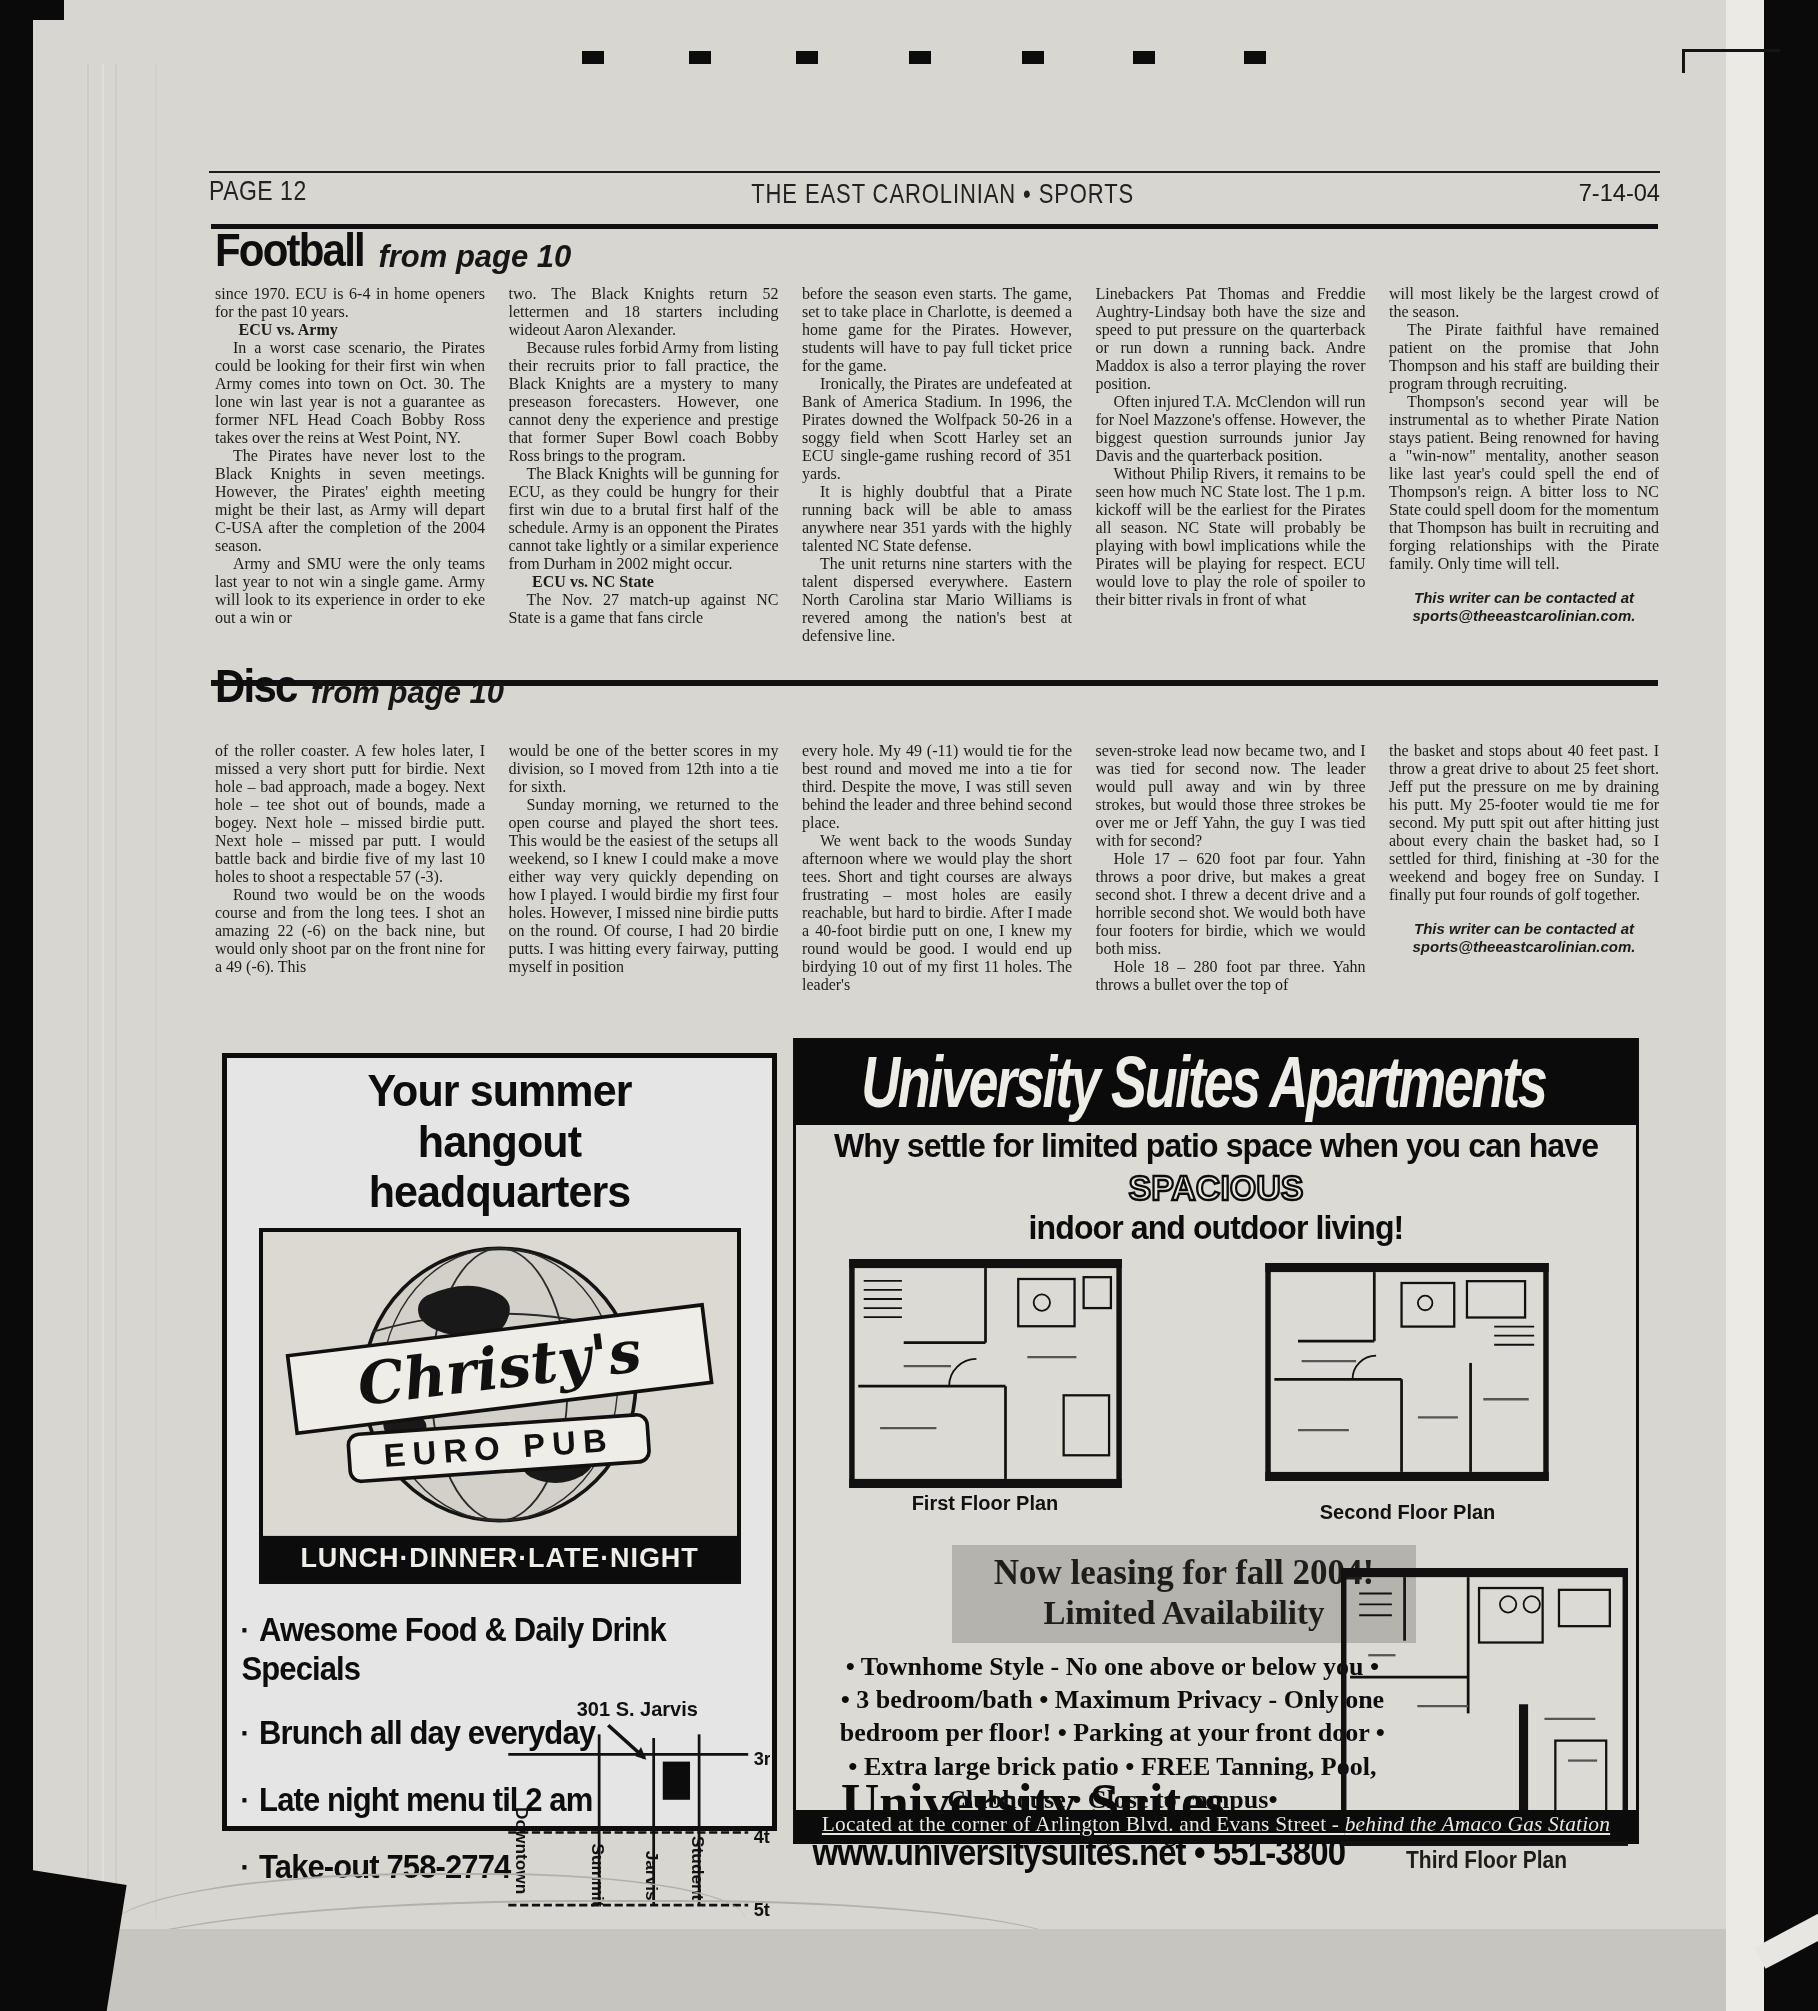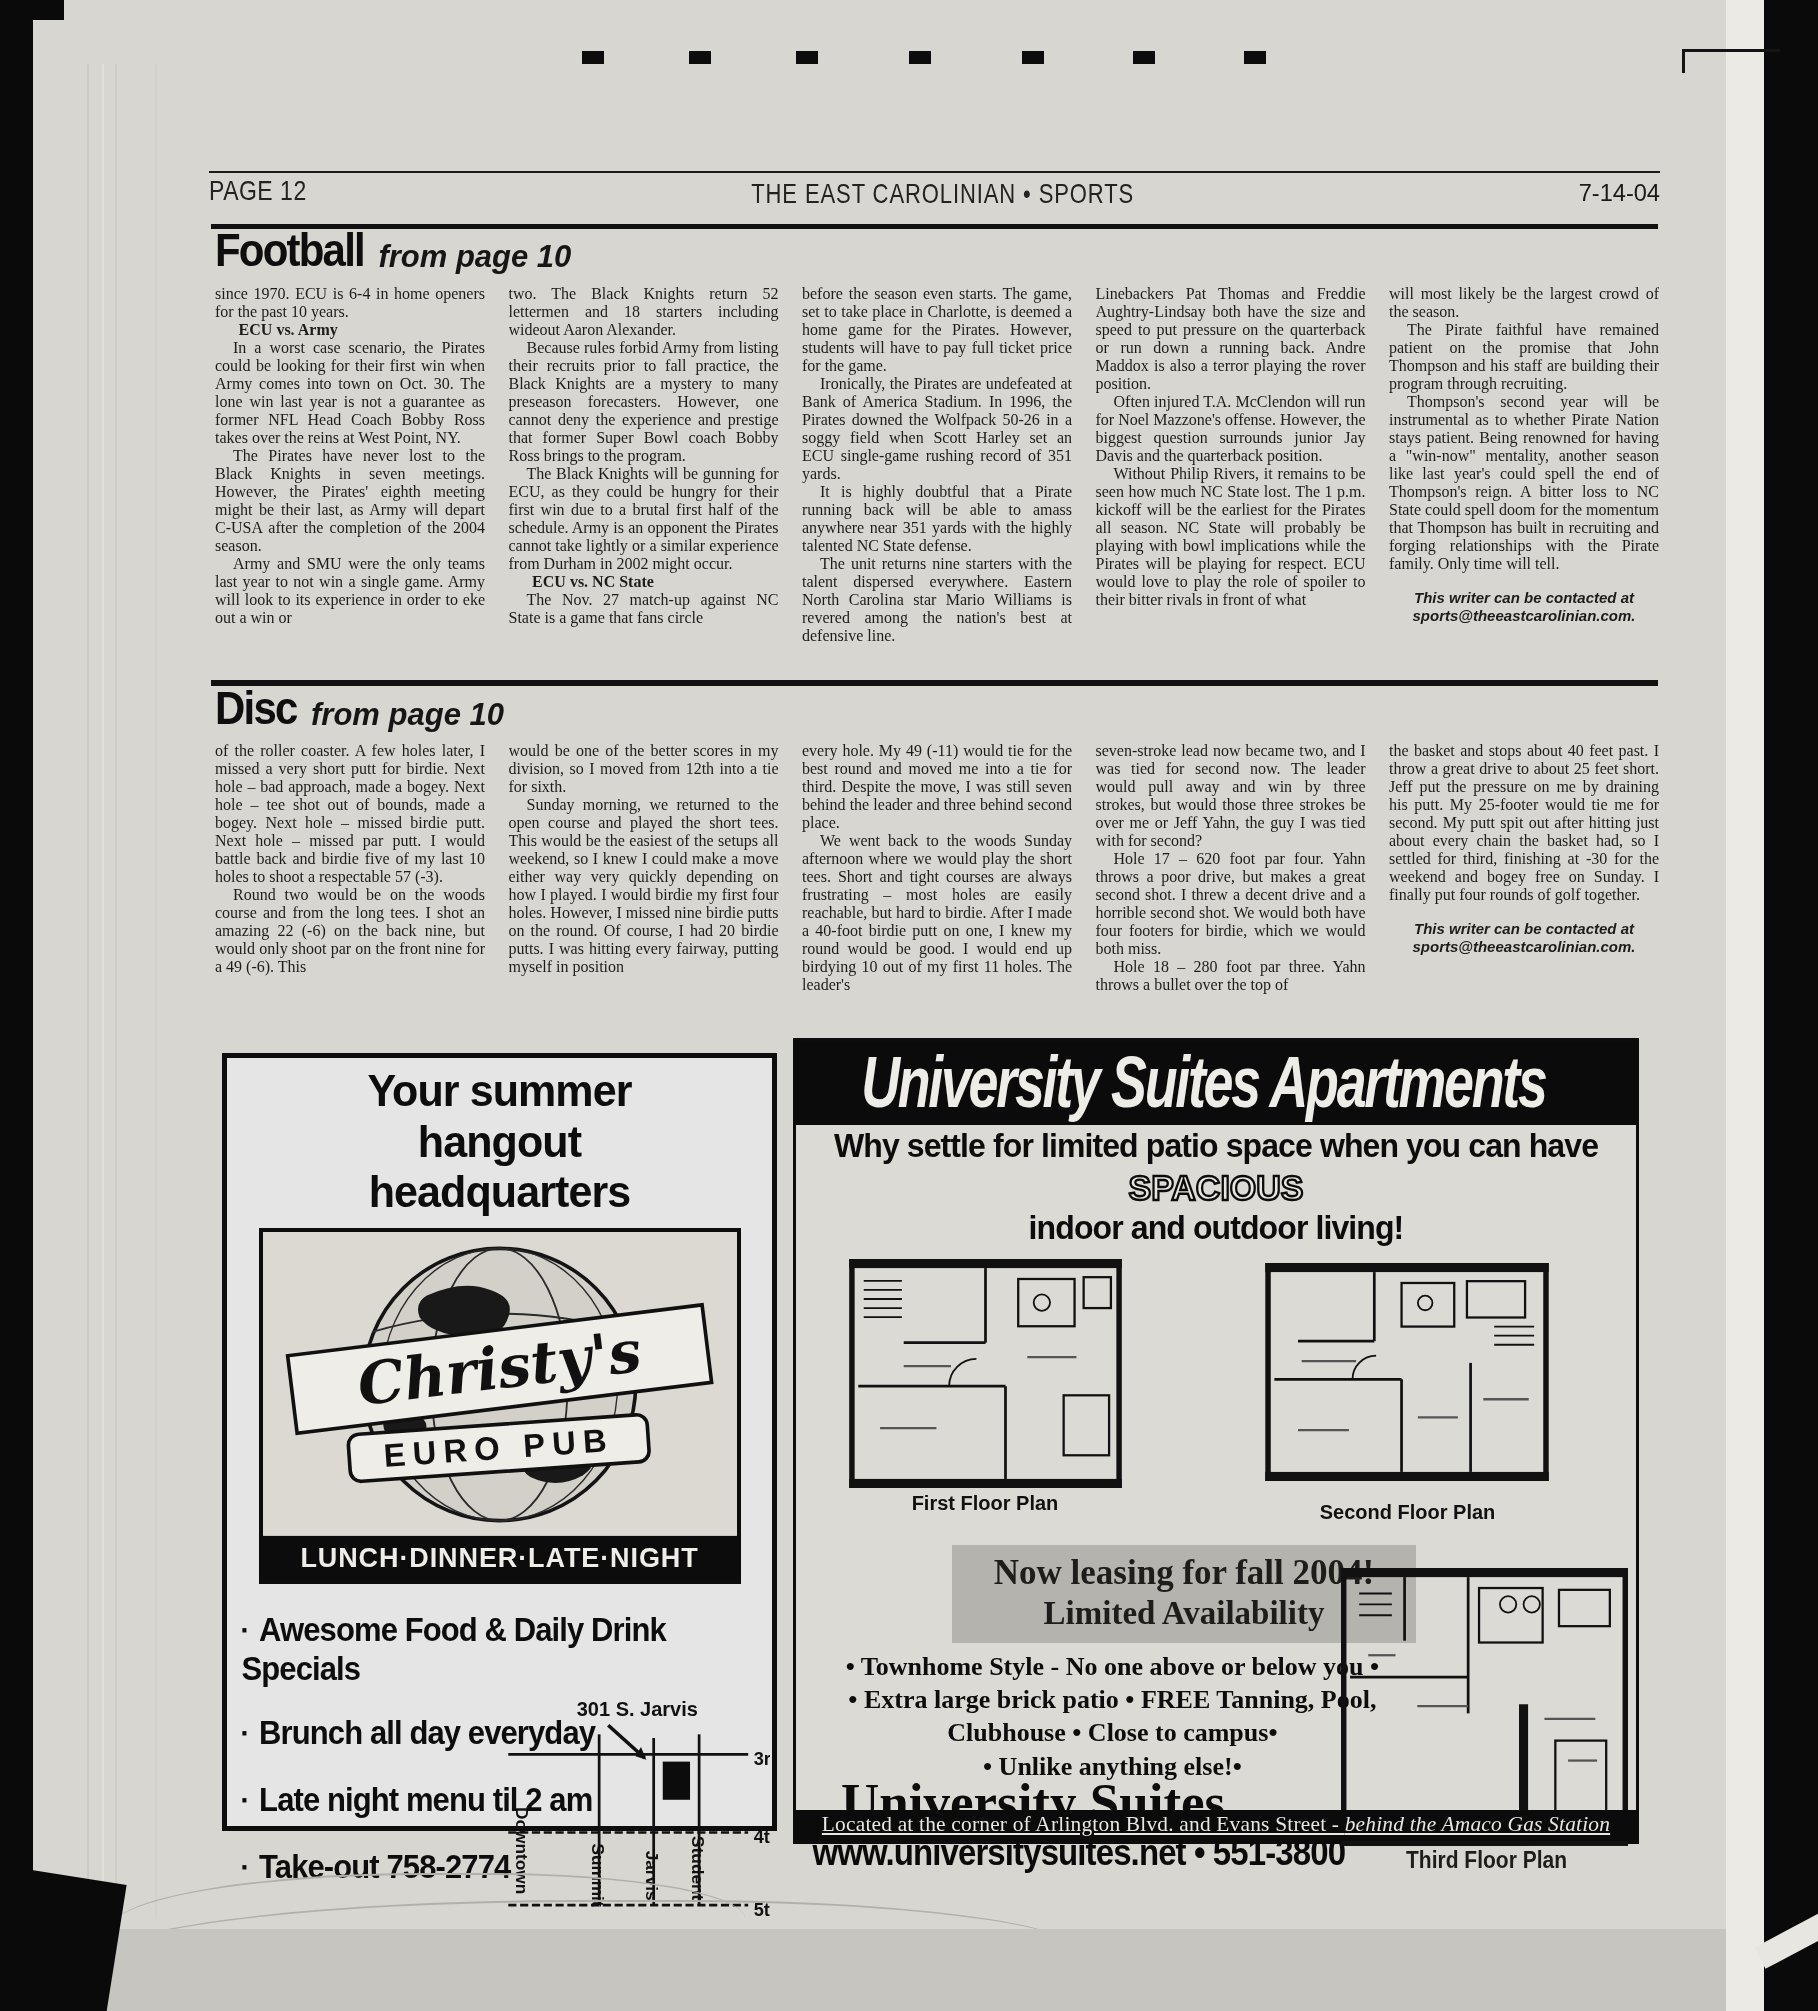--- a/index.html
+++ b/index.html
@@ -152,21 +152,21 @@
     <div class="col">
         <p class="para s-c">will most likely be the largest crowd of the season.</p>
         <p class="para s-i">The Pirate faithful have remained patient on the promise that John Thompson and his staff are building their program through recruiting.</p>
         <p class="para s-i">Thompson's second year will be instrumental as to whether Pirate Nation stays patient. Being renowned for having a "win-now" mentality, another season like last year's could spell the end of Thompson's reign. A bitter loss to NC State could spell doom for the momentum that Thompson has built in recruiting and forging relationships with the Pirate family. Only time will tell.</p>
         <p class="para s-k">This writer can be contacted at
 sports@theeastcarolinian.com.</p>
       </div>
   </div>
 
   <div class="rule" style="top:680px;height:5.5px;"></div>
-  <div class="art-head" style="top:687px;">
+  <div class="art-head" style="top:665px;">
     <span class="art-title">Disc</span>
     <span class="art-tag">from page 10</span>
   </div>
   <div class="cols" style="top:742px;height:307px;">
     <div class="col">
         <p class="para s-c">of the roller coaster. A few holes later, I missed a very short putt for birdie. Next hole – bad approach, made a bogey. Next hole – tee shot out of bounds, made a bogey. Next hole – missed birdie putt. Next hole – missed par putt. I would battle back and birdie five of my last 10 holes to shoot a respectable 57 (-3).</p>
         <p class="para s-i">Round two would be on the woods course and from the long tees. I shot an amazing 22 (-6) on the back nine, but would only shoot par on the front nine for a 49 (-6). This</p>
       </div>
     <div class="col">
         <p class="para s-c">would be one of the better scores in my division, so I moved from 12th into a tie for sixth.</p>
@@ -305,20 +305,21 @@
       <div class="plan-label" style="left:107px;top:247px;width:164px;">First Floor Plan</div>
       <div class="plan-label" style="left:498px;top:256px;width:227px;">Second Floor Plan</div>
     </div>
     <div class="us-main">
       <div class="leasing">
         <div class="l1">Now leasing for fall 2004!</div>
         <div class="l2">Limited Availability</div>
       </div>
       <div class="us-bullets">
           <div class="us-bullet">• Townhome Style - No one above or below you •</div>
+          <div class="us-bullet">• 3 bedroom/bath • Maximum Privacy - Only one bedroom per floor! • Parking at your front door •</div>
           <div class="us-bullet">• Extra large brick patio • FREE Tanning, Pool, Clubhouse • Close to campus•</div>
           <div class="us-bullet">• Unlike anything else!•</div>
         </div>
       <div class="us-brand">University Suites</div>
       <div class="us-www">www.universitysuites.net • 551-3800</div>
       <svg class="plan3-wrap" width="287" height="278" viewBox="0 0 316 306">
         <rect x="3" y="3" width="310" height="300" fill="none" stroke="#111" stroke-width="6"></rect>
         <rect x="0" y="0" width="316" height="10" fill="#111"></rect>
           <rect x="0" y="296" width="200" height="10" fill="#111"></rect>
         <rect x="196" y="150" width="10" height="156" fill="#111"></rect>

